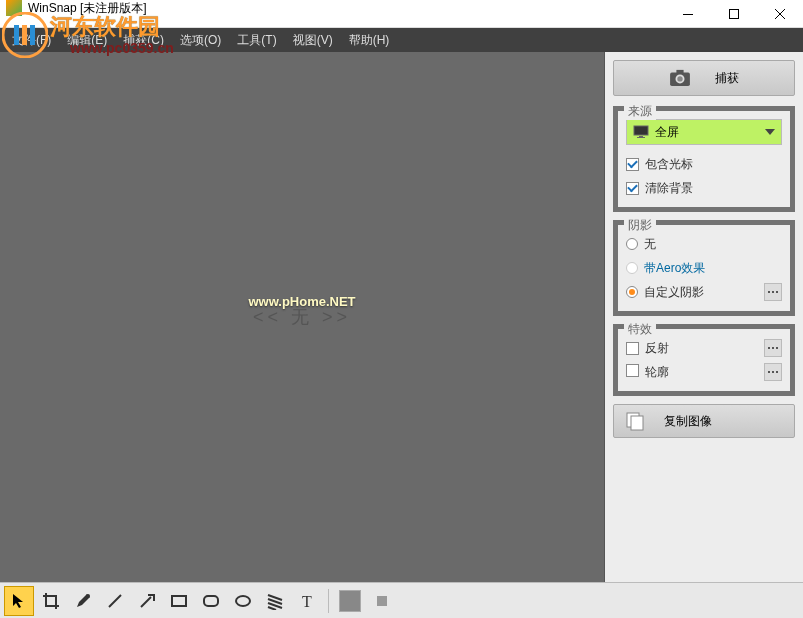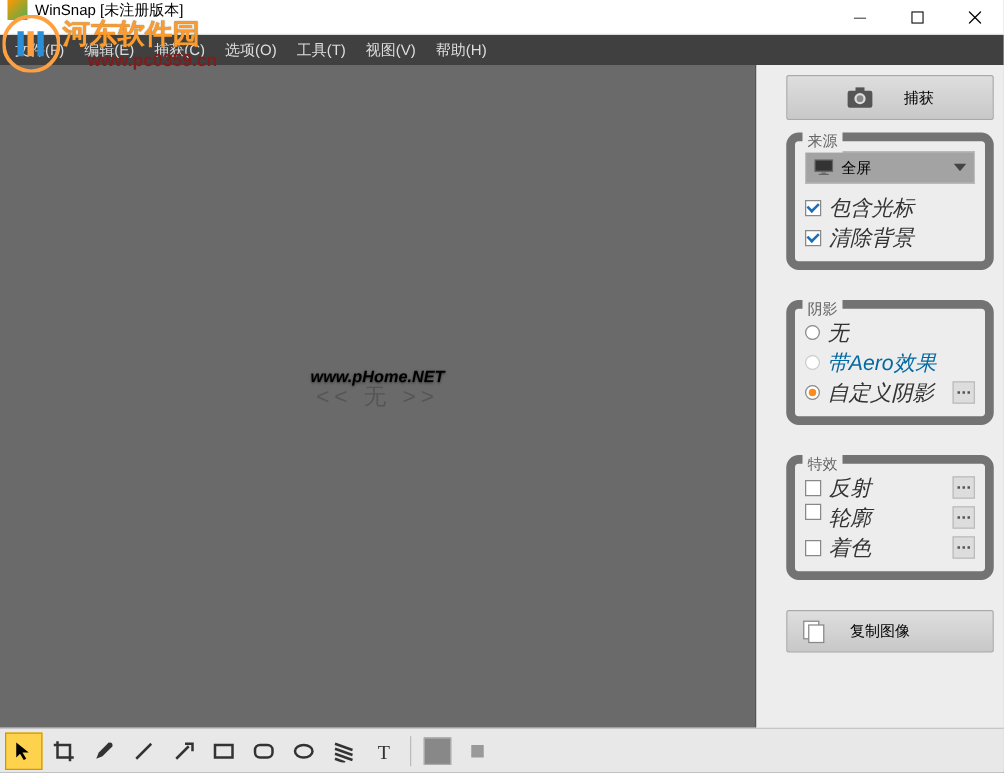--- a/index.html
+++ b/index.html
@@ -15,42 +15,42 @@
 .menubar .menu-item { padding: 4px 8px; color: #ddd; font-size: 12px; }
 
 .watermark-logo { position: absolute; left: 2px; top: 12px; z-index: 20; }
 .watermark-logo .logo-circle { width: 46px; height: 46px; }
 .watermark-logo .logo-text { position: absolute; left: 48px; top: 0; font-size: 22px; font-weight: bold; color: #ff9a2e; white-space: nowrap; text-shadow: 0 0 1px #663; }
 .watermark-logo .logo-url { position: absolute; left: 68px; top: 28px; font-size: 14px; font-weight: bold; color: #7f1d1d; white-space: nowrap; }
 
 .main { display: flex; height: 530px; }
 .canvas { flex: 1; background: #6a6a6a; position: relative; }
 .canvas .placeholder { position: absolute; left: 50%; top: 50%; transform: translate(-50%, -50%); color: #555; font-size: 18px; letter-spacing: 4px; }
-.canvas .centermark { position: absolute; left: 50%; top: 47%; transform: translate(-50%, -50%); color: #000000; font-size: 13px; font-style: italic; font-weight: bold; text-shadow: 0 1px 2px #333; white-space: nowrap; }
-
-.sidebar { width: 199px; background: #ededed; padding: 8px 8px 8px 24px; border-left: 1px solid #555; }
+.canvas .centermark { position: absolute; left: 50%; top: 47%; transform: translate(-50%, -50%); color: #fef9c3; font-size: 13px; font-weight: bold; text-shadow: 0 1px 2px #333; white-space: nowrap; }
+
+.sidebar { width: 199px; background: #ededed; padding: 8px 8px 8px 8px; border-left: 1px solid #555; }
 
 .capture-btn { width: 100%; height: 36px; background: linear-gradient(#dedede, #c8c8c8); border: 1px solid #a9a9a9; border-radius: 2px; display: flex; align-items: center; justify-content: center; gap: 24px; margin-bottom: 10px; }
 .capture-btn .cam-icon { width: 22px; height: 18px; }
 
-.group { border: 7px solid #737373; border-radius: 10px; margin-bottom: 24px; padding: 8px 8px 6px 8px; position: relative; background: #ededed; }
+.group { border: 5px solid #737373; border-radius: 0; margin-bottom: 8px; padding: 8px 8px 6px 8px; position: relative; background: #ededed; }
 .group .group-title { position: absolute; top: -8px; left: 6px; background: #ededed; padding: 0 4px; color: #666; font-size: 12px; }
 
-.dropdown { background: #a3a3a3; border: 1px solid #bbb; height: 26px; display: flex; align-items: center; padding: 0 6px; justify-content: space-between; margin-bottom: 8px; }
+.dropdown { background: #bef264; border: 1px solid #bbb; height: 26px; display: flex; align-items: center; padding: 0 6px; justify-content: space-between; margin-bottom: 8px; }
 .dropdown .dd-left { display: flex; align-items: center; gap: 6px; }
 .dropdown .monitor-icon { width: 16px; height: 14px; }
 .dropdown .caret { width: 0; height: 0; border-left: 5px solid transparent; border-right: 5px solid transparent; border-top: 6px solid #444; }
 
 .row { display: flex; align-items: center; height: 22px; margin-bottom: 2px; }
 .row.between { justify-content: space-between; }
 .chk { width: 13px; height: 13px; border: 1px solid #888; background: #fff; margin-right: 6px; display: flex; align-items: center; justify-content: center; }
 .chk.checked::after { content: ""; display: block; width: 7px; height: 4px; border-left: 2px solid #1a6fb8; border-bottom: 2px solid #1a6fb8; transform: rotate(-45deg); margin-top: -2px; }
 .radio { width: 12px; height: 12px; border: 1px solid #888; border-radius: 50%; background: #fff; margin-right: 6px; display: flex; align-items: center; justify-content: center; }
 .radio.checked::after { content: ""; display: block; width: 6px; height: 6px; border-radius: 50%; background: #ff8c1a; }
-.row label { color: #333; font-size: 17px; font-style: italic; }
+.row label { color: #333; font-size: 12px; }
 .row label.disabled { color: #0369a1; }
 
 .spinner { display: flex; align-items: center; margin-left: 4px; }
 .spinner input { width: 36px; height: 18px; border: 1px solid #bbb; text-align: right; padding-right: 4px; font-size: 12px; color: #777; }
 .spinner .spin-btns { display: flex; flex-direction: column; margin-left: 1px; }
 .spinner .spin-btns div { width: 14px; height: 9px; background: #ddd; border: 1px solid #bbb; font-size: 7px; display: flex; align-items: center; justify-content: center; }
 
 .cfg-btn { width: 18px; height: 18px; border: 1px solid #bbb; background: #ddd; display: flex; align-items: center; justify-content: center; }
 .cfg-btn .dots { width: 10px; height: 2px; display: flex; justify-content: space-between; }
 .cfg-btn .dots span { width: 2px; height: 2px; background: #555; }
@@ -197,33 +197,20 @@
             <label>轮廓</label>
           </div>
         <div class="cfg-btn">
             <div class="dots">
               <span></span>
               <span></span>
               <span></span>
             </div>
           </div>
       </div>
-      <div class="row between">
-        <div style="display:flex;align-items:center">
-            <div class="chk"></div>
-            <label>着色</label>
-          </div>
-        <div class="cfg-btn">
-            <div class="dots">
-              <span></span>
-              <span></span>
-              <span></span>
-            </div>
-          </div>
-      </div>
     </div>
 
     <div class="big-btn">
       <svg class="bicon" viewBox="0 0 22 22">
           <rect x="3" y="3" width="12" height="14" fill="#fff" stroke="#888"></rect>
           <rect x="7" y="6" width="12" height="14" fill="#fff" stroke="#888"></rect>
         </svg>
       <span>复制图像</span>
     </div>
 

